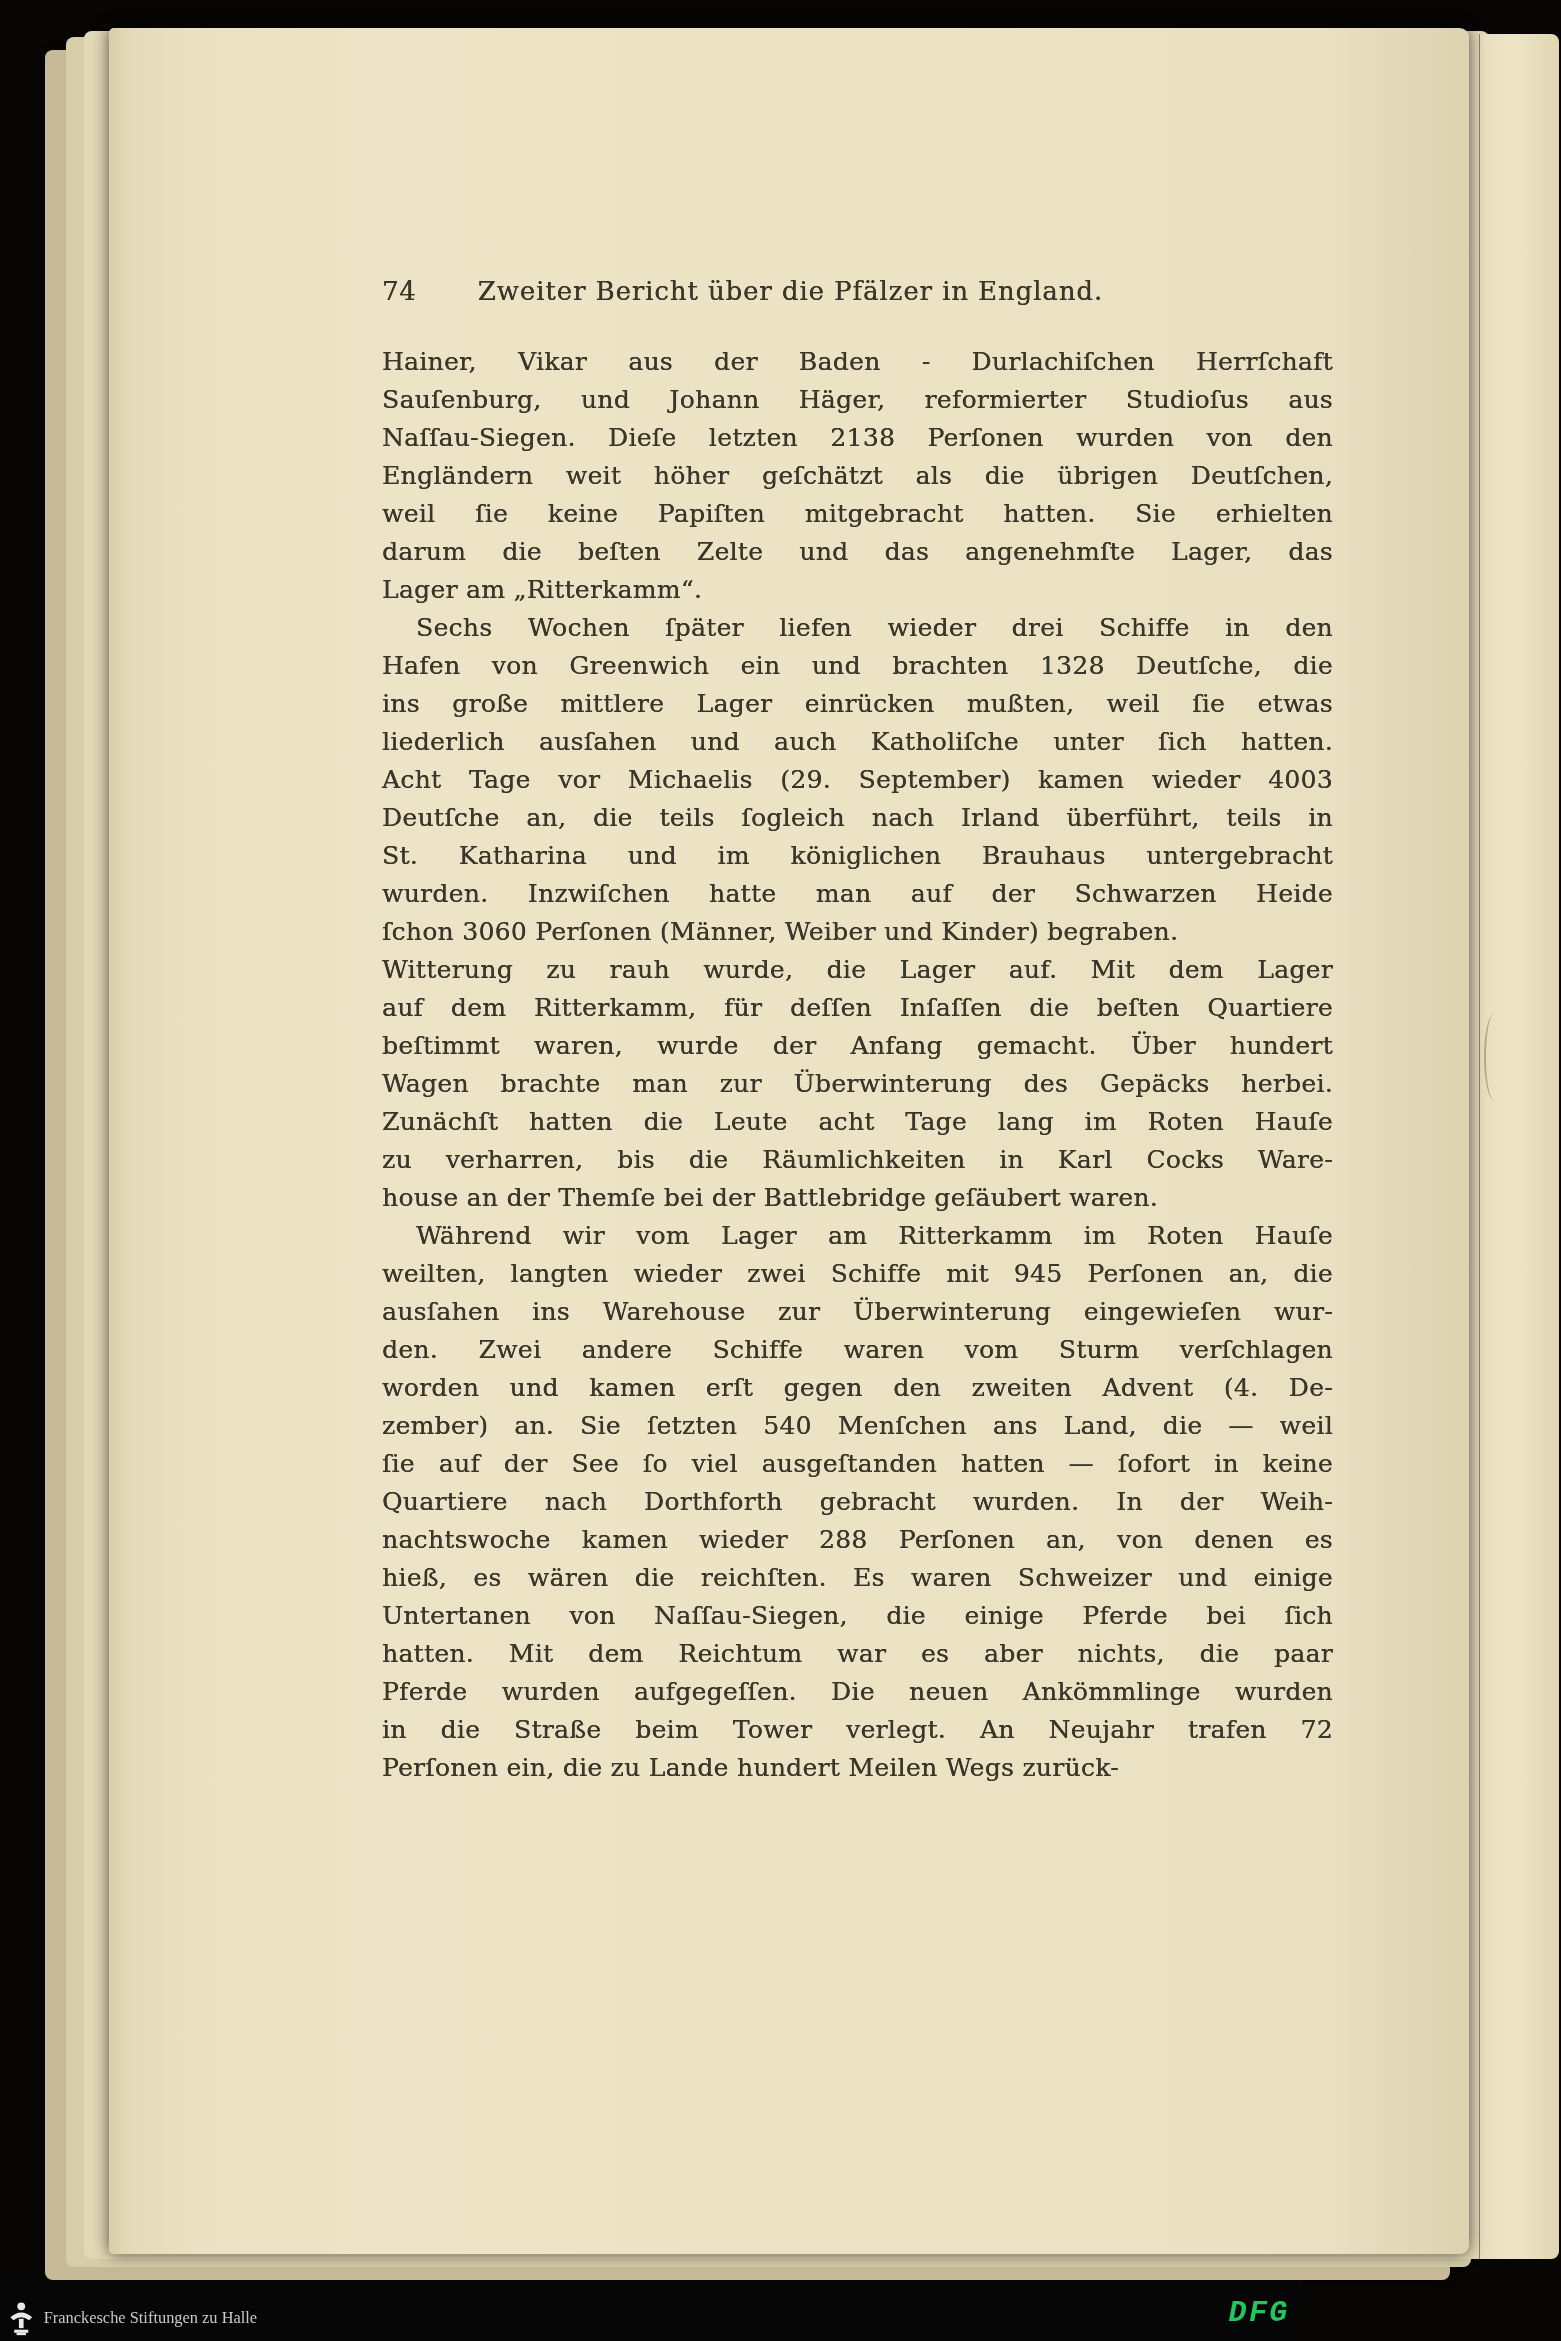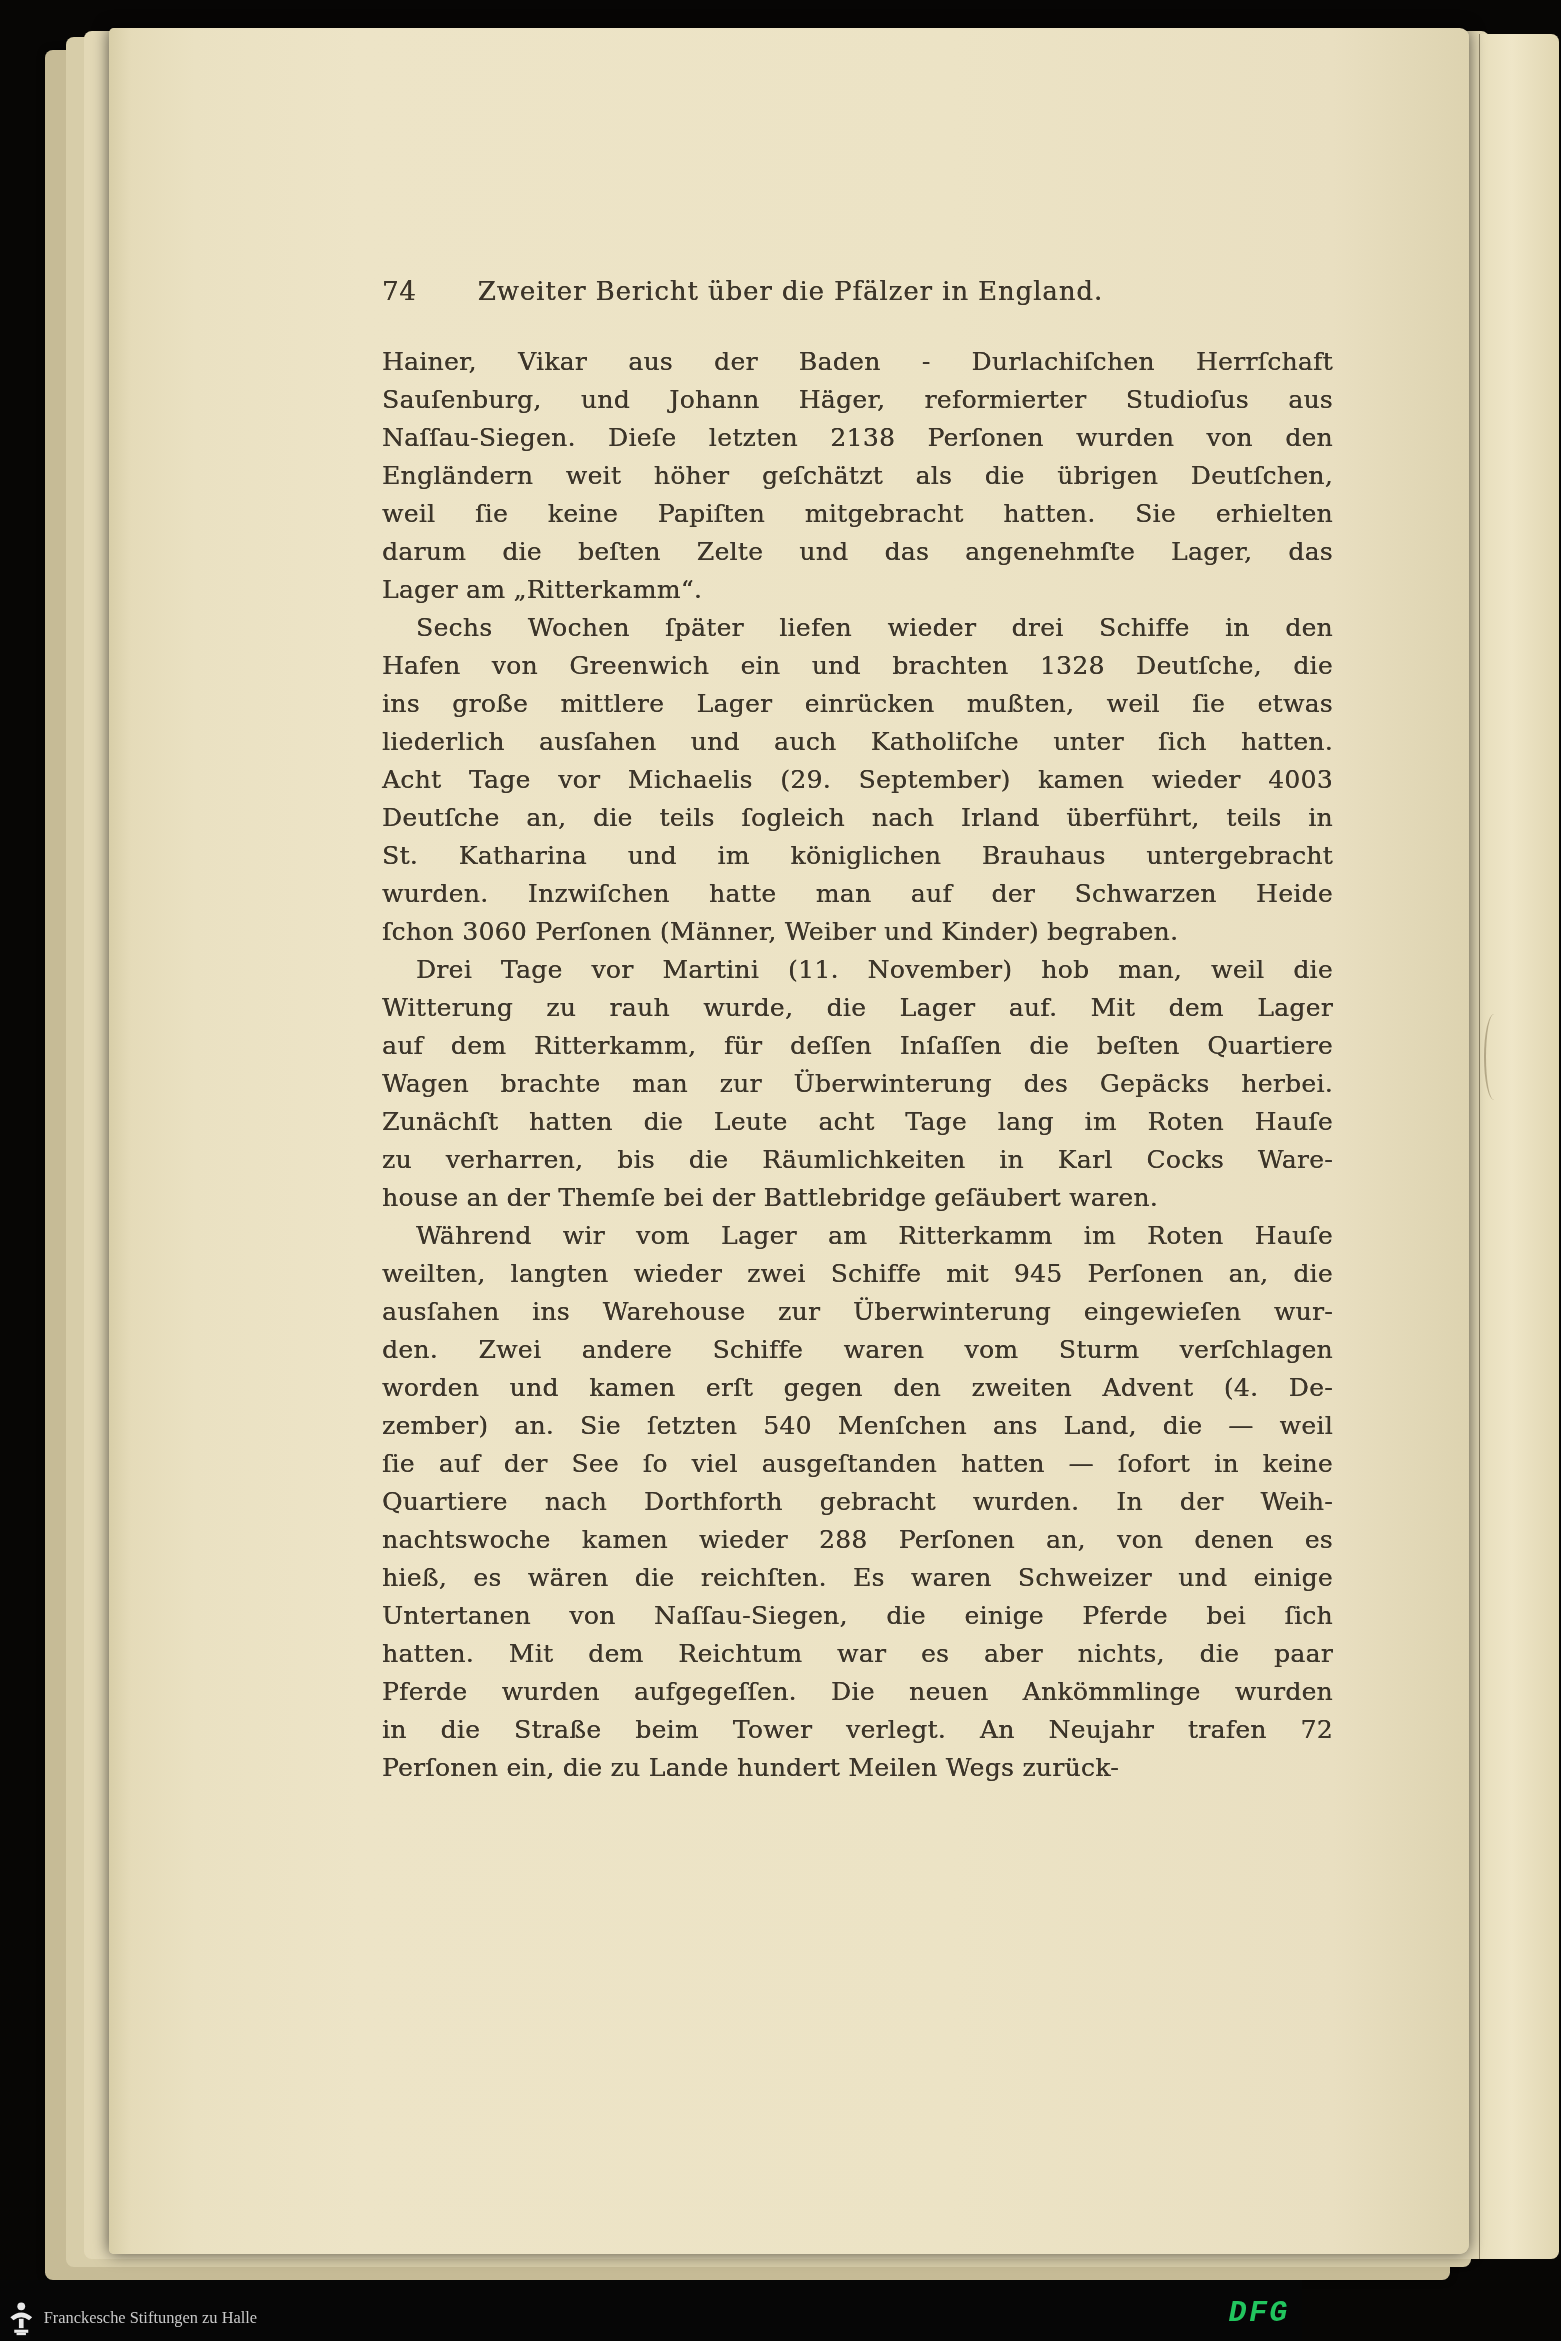--- a/index.html
+++ b/index.html
@@ -113,23 +113,23 @@
         <div class="line last">Lager am „Ritterkamm“.</div>
         <div class="line indent">Sechs Wochen ſpäter liefen wieder drei Schiffe in den</div>
         <div class="line">Hafen von Greenwich ein und brachten 1328 Deutſche, die</div>
         <div class="line">ins große mittlere Lager einrücken mußten, weil ſie etwas</div>
         <div class="line">liederlich ausſahen und auch Katholiſche unter ſich hatten.</div>
         <div class="line">Acht Tage vor Michaelis (29. September) kamen wieder 4003</div>
         <div class="line">Deutſche an, die teils ſogleich nach Irland überführt, teils in</div>
         <div class="line">St. Katharina und im königlichen Brauhaus untergebracht</div>
         <div class="line">wurden. Inzwiſchen hatte man auf der Schwarzen Heide</div>
         <div class="line last">ſchon 3060 Perſonen (Männer, Weiber und Kinder) begraben.</div>
-        <div class="line indent">Drei Tage vor Martini (11. November) hob man, weil die</div>
         <div class="line">Witterung zu rauh wurde, die Lager auf. Mit dem Lager</div>
         <div class="line">auf dem Ritterkamm, für deſſen Inſaſſen die beſten Quartiere</div>
+        <div class="line">beſtimmt waren, wurde der Anfang gemacht. Über hundert</div>
         <div class="line">Wagen brachte man zur Überwinterung des Gepäcks herbei.</div>
         <div class="line">Zunächſt hatten die Leute acht Tage lang im Roten Hauſe</div>
         <div class="line">zu verharren, bis die Räumlichkeiten in Karl Cocks Ware-</div>
         <div class="line last">house an der Themſe bei der Battlebridge geſäubert waren.</div>
         <div class="line indent">Während wir vom Lager am Ritterkamm im Roten Hauſe</div>
         <div class="line">weilten, langten wieder zwei Schiffe mit 945 Perſonen an, die</div>
         <div class="line">ausſahen ins Warehouse zur Überwinterung eingewieſen wur-</div>
         <div class="line">den.  Zwei andere Schiffe waren vom Sturm verſchlagen</div>
         <div class="line">worden und kamen erſt gegen den zweiten Advent (4. De-</div>
         <div class="line">zember) an. Sie ſetzten 540 Menſchen ans Land, die — weil</div>

